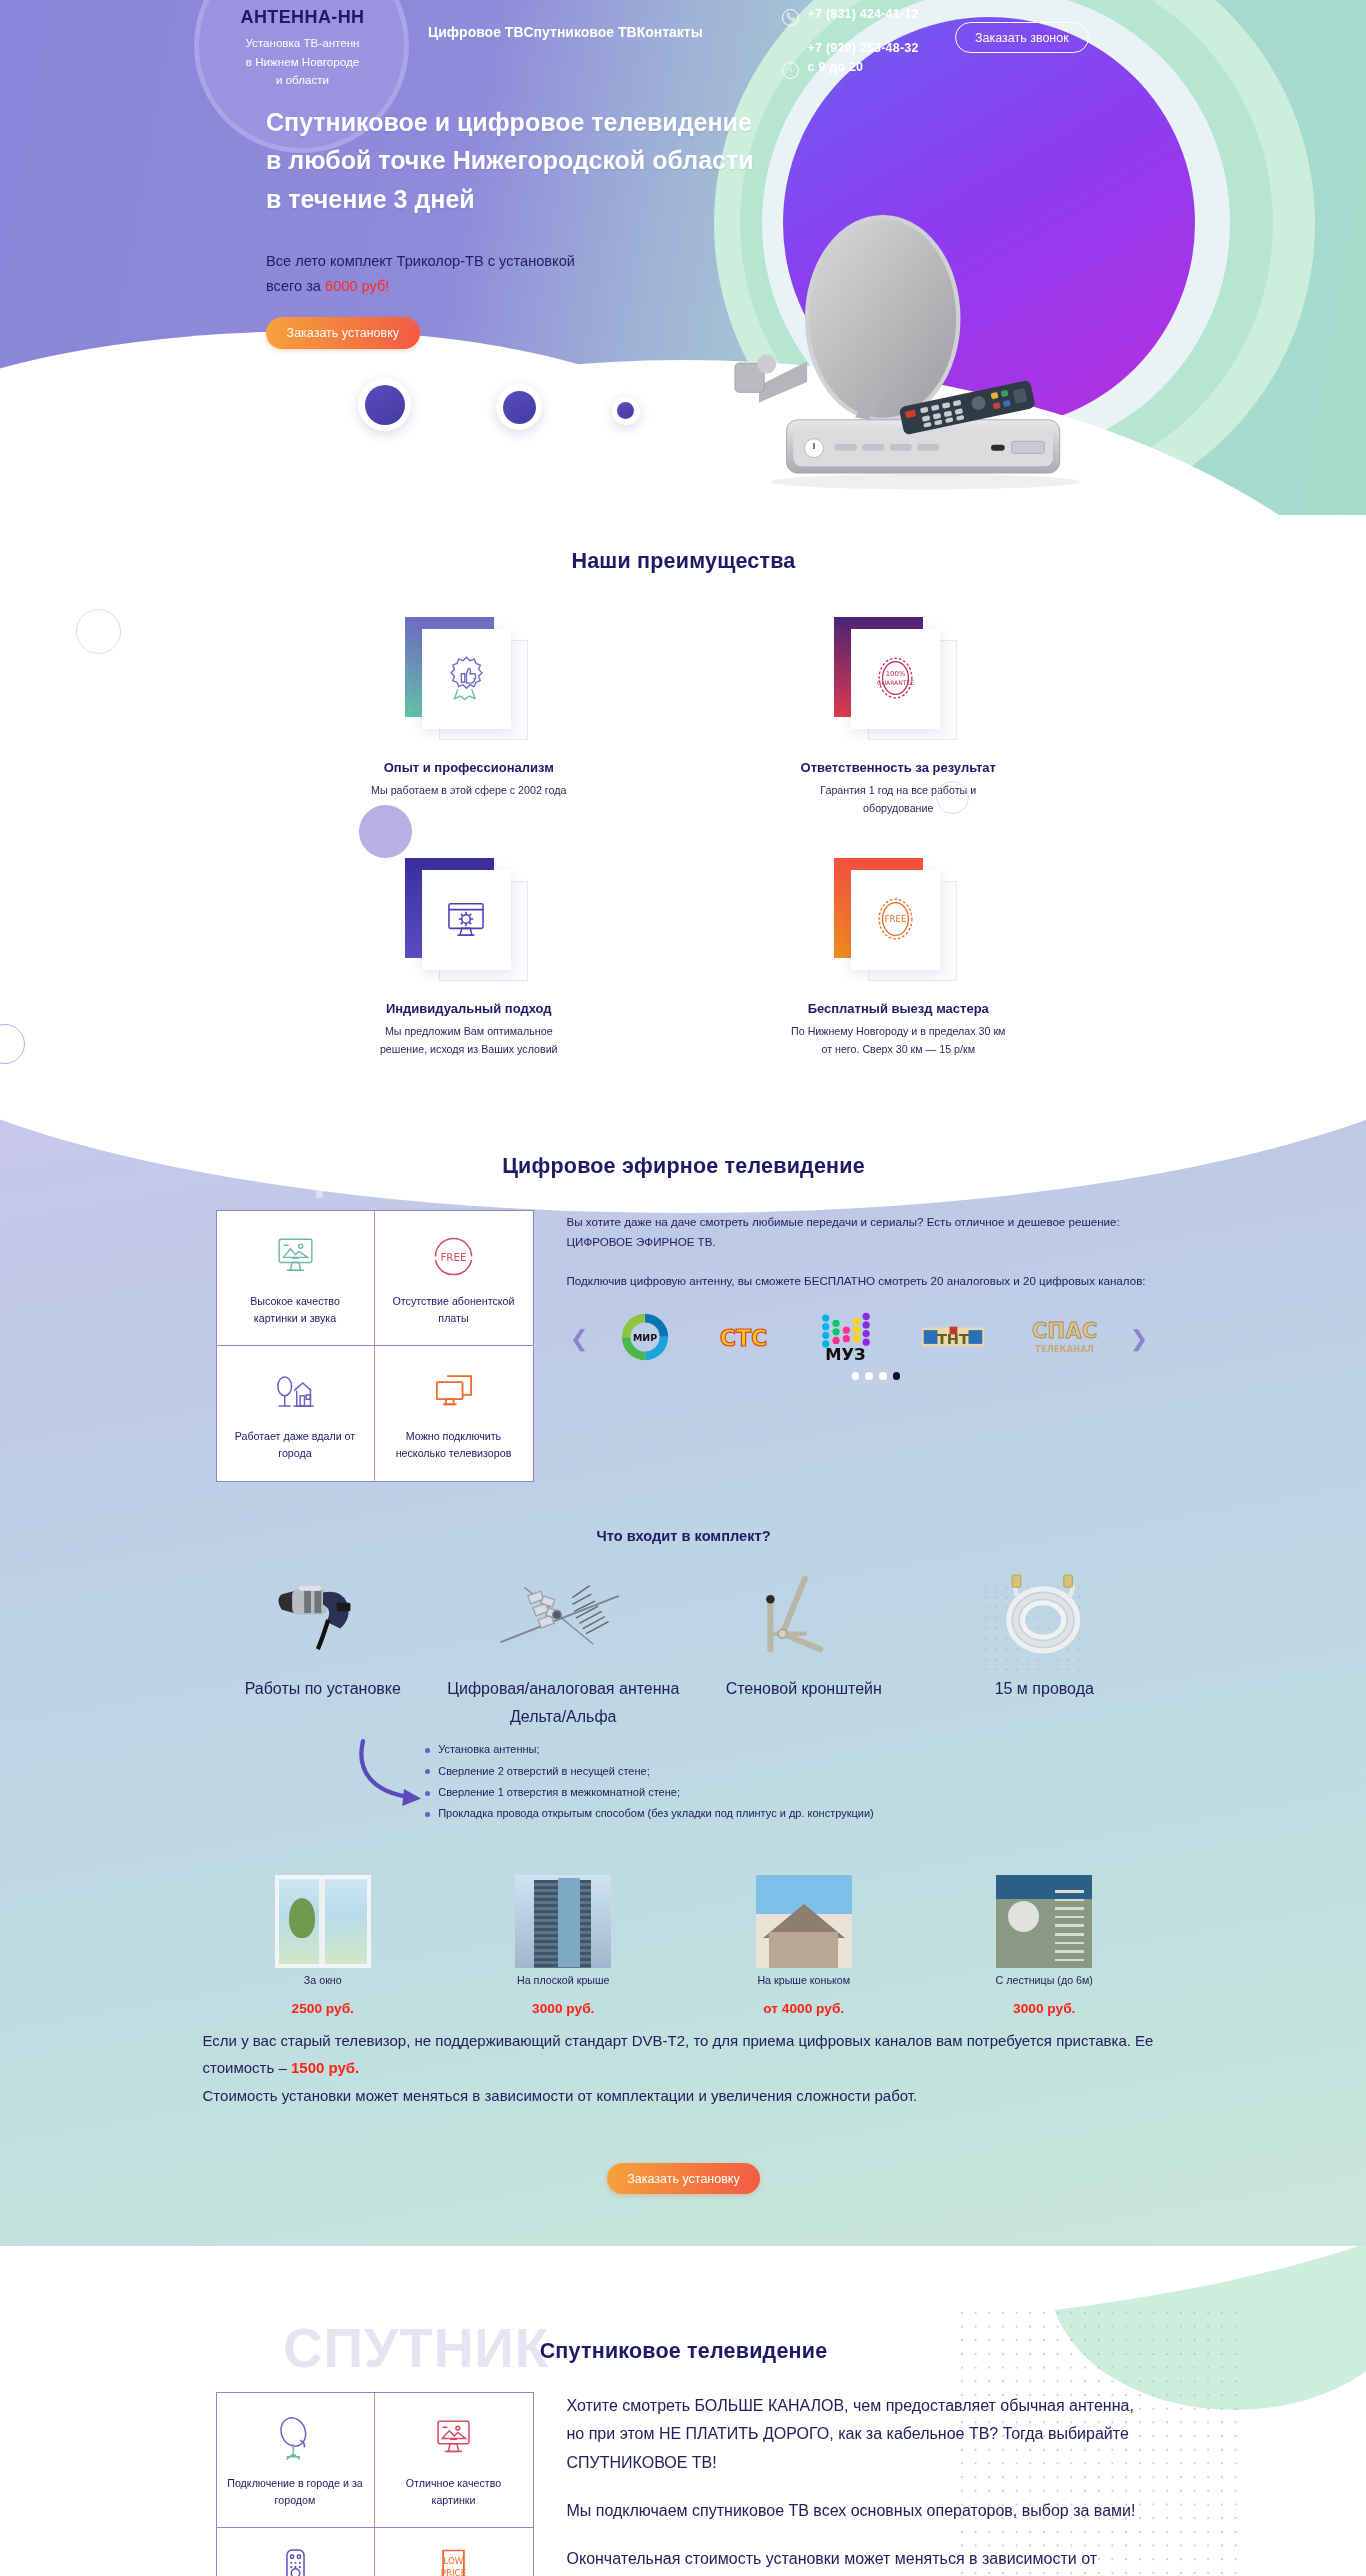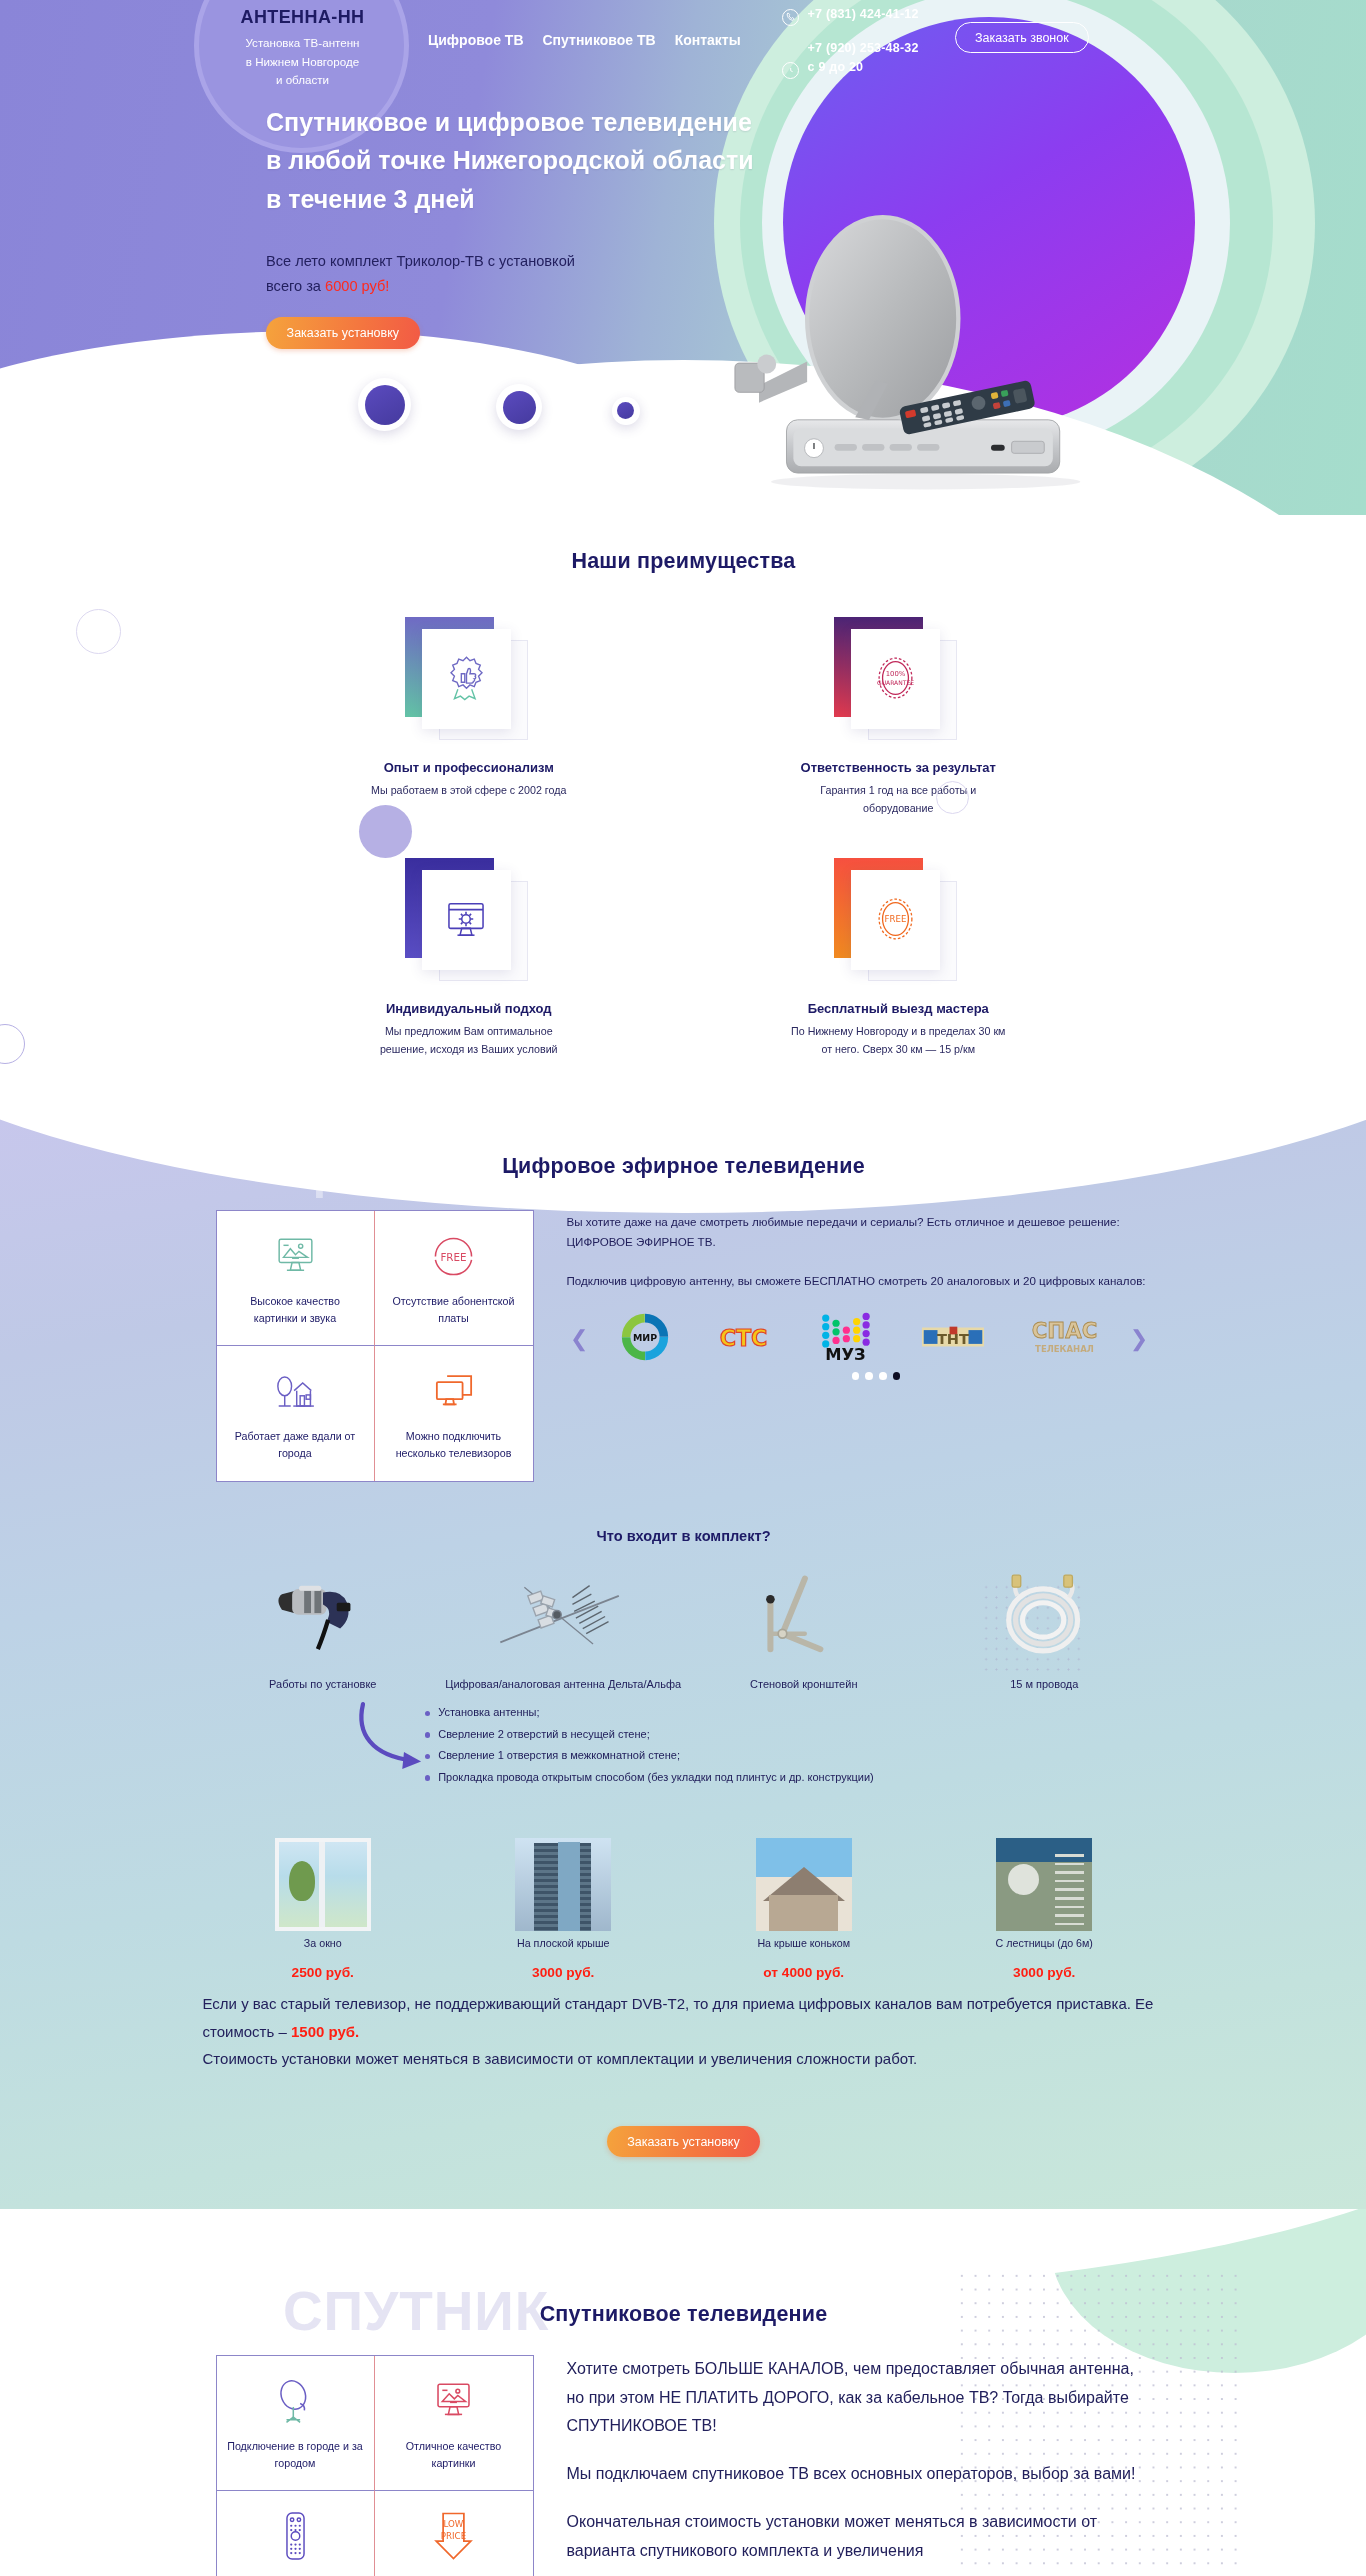--- a/index.html
+++ b/index.html
@@ -82,22 +82,22 @@
     font-size: 18px; font-weight: bold; letter-spacing: 0.4px;
     color: #1e1b63;
   }
   .logo-sub {
     margin-top: 6px;
     font-size: 11.6px; line-height: 1.62; color: #ffffff;
   }
 
   
   .nav {
-    position: absolute; left: 428px; top: 32px;
-    display: flex; gap: 19px; z-index: 7;
+    position: absolute; left: 428px; top: 24px;
+    display: flex; z-index: 7;
   }
   .nav a {
     color: #ffffff; font-size: 14px; font-weight: bold;
     text-decoration: none; white-space: nowrap;
   }
   
   .contacts {
     position: absolute; left: 782px; top: 6.9px; z-index: 7;
     display: flex; flex-direction: column; gap: 5.2px;
   }
@@ -257,21 +257,21 @@
     background-size: 10.3px 10.3px;
     opacity: .55;
   }
 
   
   .complect { position: relative; z-index: 4; width: 962px; margin: 46px auto 0; }
   .complect h3 { text-align: center; font-size: 14.6px; font-weight: bold; color: #1d1a66; }
   .complect-row { margin-top: 15.5px; display: flex; }
   .complect-item { flex: 1 1 0; text-align: center; }
   .complect-img { height: 103px; display: flex; align-items: flex-end; justify-content: center; }
-  .complect-cap { margin-top: 12px; font-size: 11px; color: #22205c; line-height: 1.75; }
+  .complect-cap { margin-top: 12px; font-size: 16px; color: #22205c; line-height: 1.75; }
   .complect-list { margin-top: 8.6px; position: relative; padding-left: 222px; }
   .complect-list li {
     list-style: none; font-size: 11px; color: #22205c; line-height: 1.95;
     position: relative; padding-left: 13.7px; max-width: 558px;
   }
   .complect-list li:before {
     content: ""; position: absolute; left: 0; top: 8.6px;
     width: 5.2px; height: 5.2px; border-radius: 50%; background: #6a5fc4;
   }
   .arrow-curve { position: absolute; left: 148px; top: -3.4px; }

